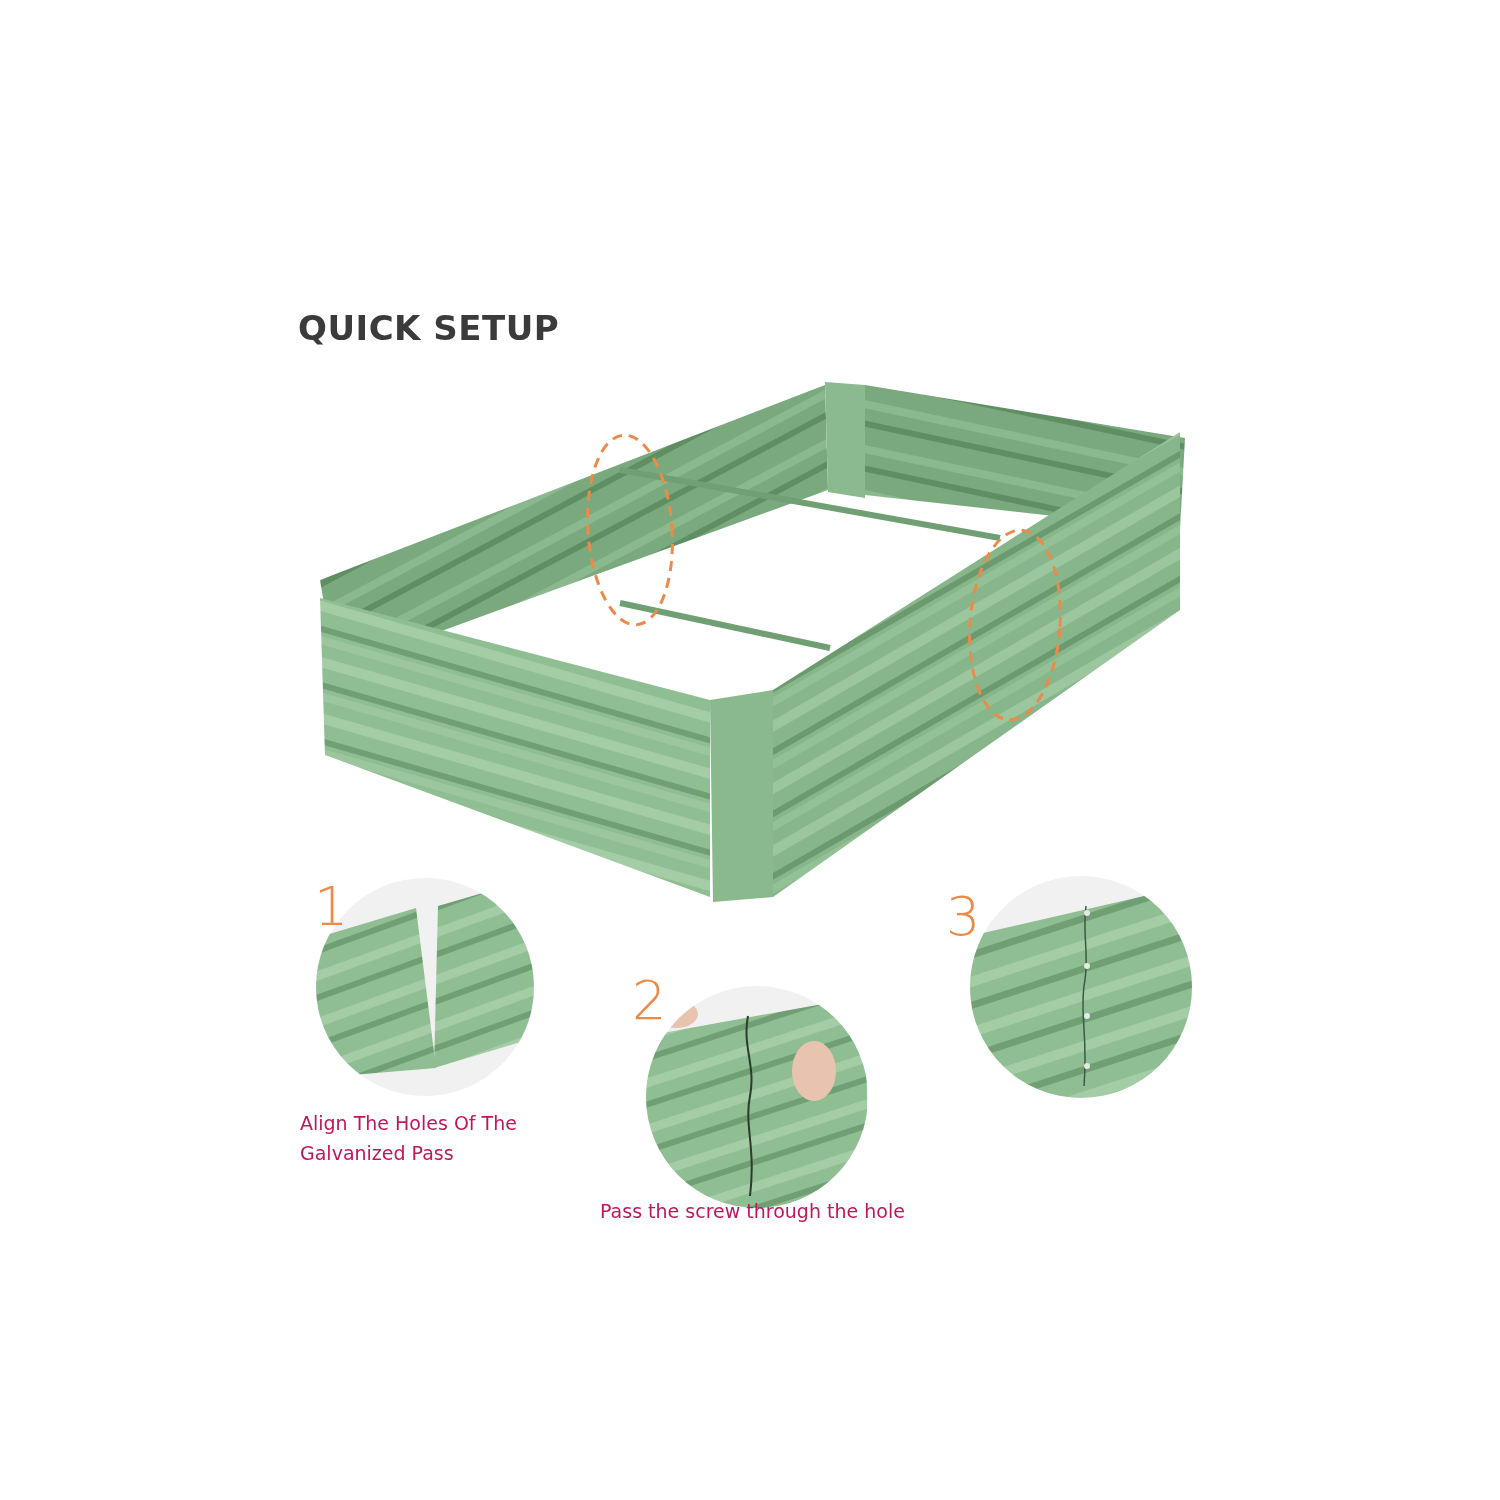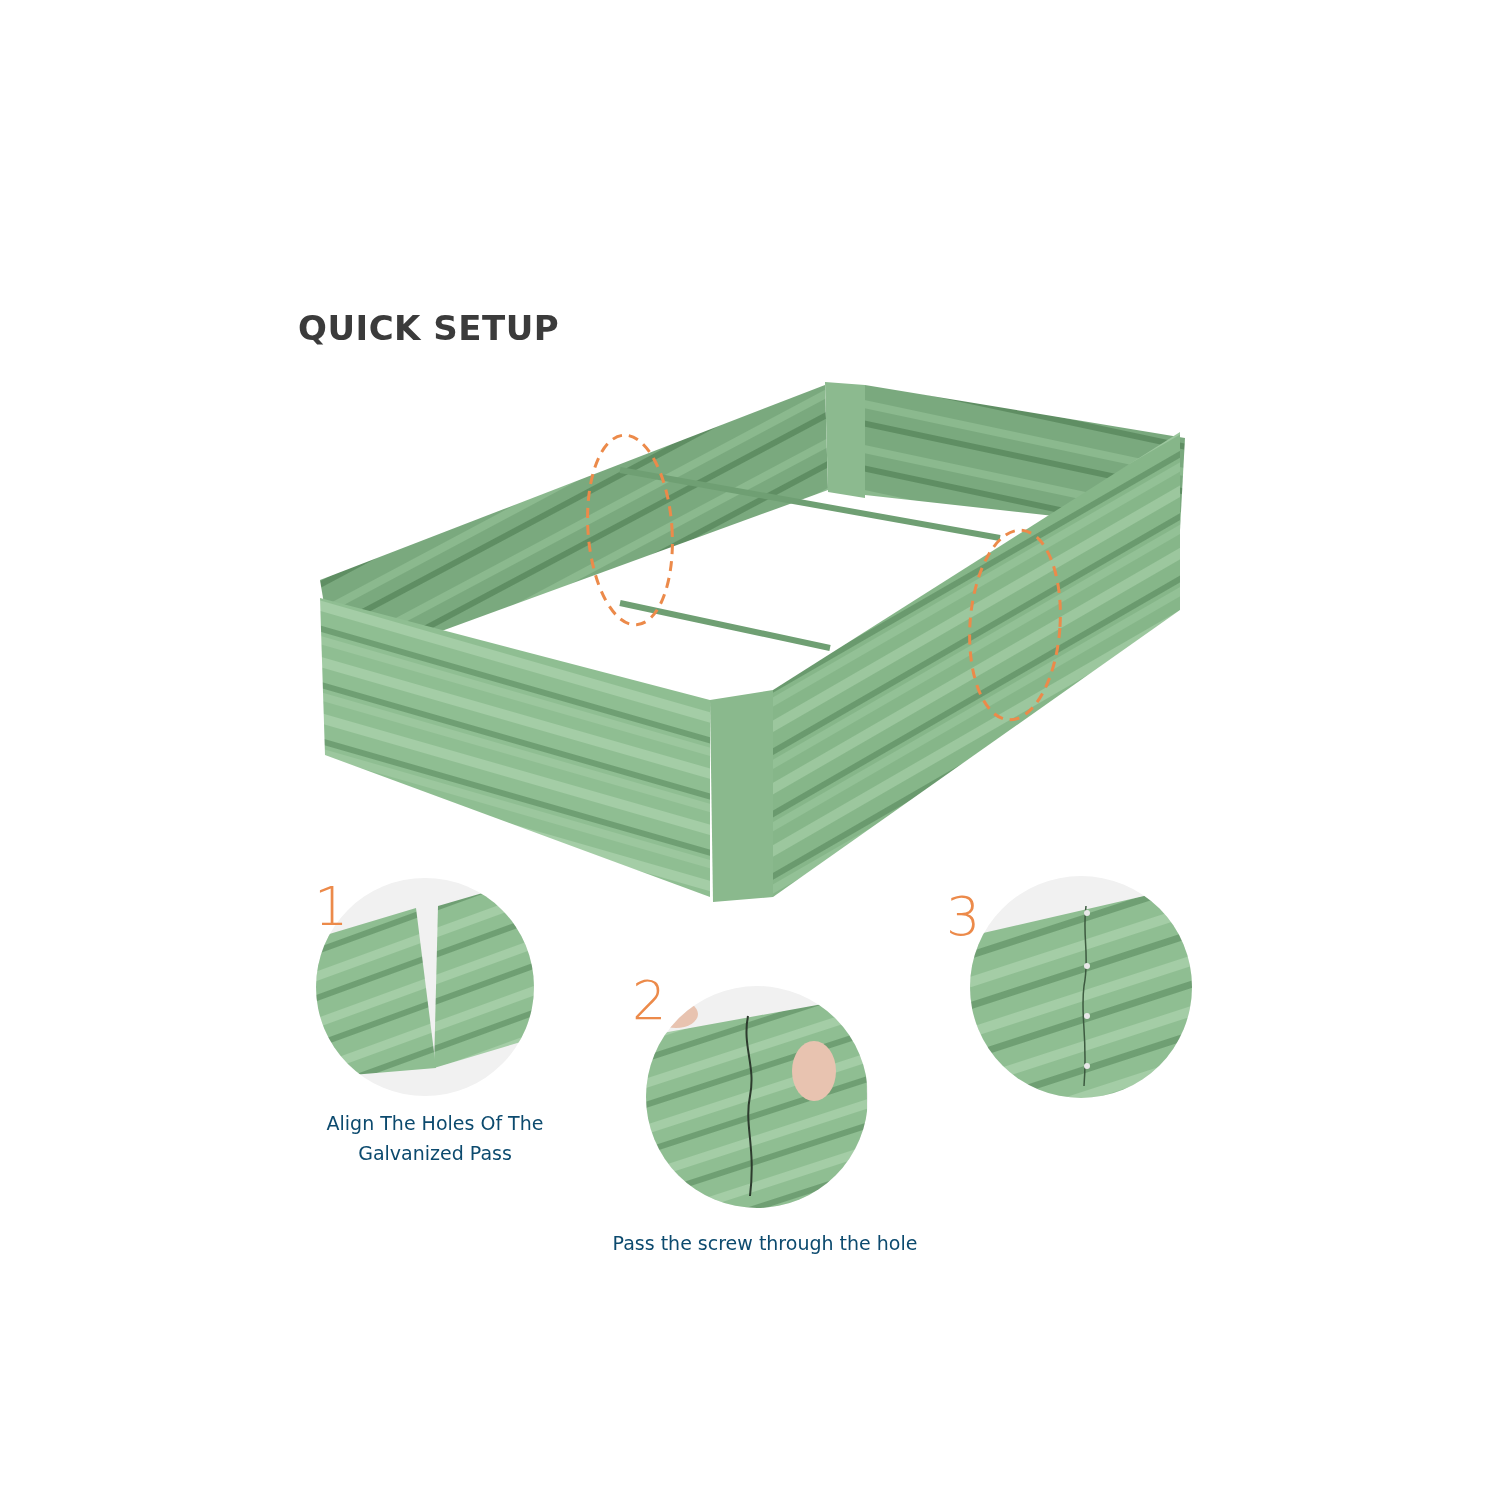--- a/index.html
+++ b/index.html
@@ -2,21 +2,21 @@
 <html><head>
 <meta charset="utf-8">
 <style>
   html,body{margin:0;padding:0;background:#ffffff;}
   body{width:1500px;height:1500px;position:relative;overflow:hidden;font-family:"DejaVu Sans","Liberation Sans",sans-serif;}
   .title{position:absolute;left:298px;top:292px;font-size:34px;font-weight:bold;color:#3b3b3b;letter-spacing:0.5px;font-family:"DejaVu Sans",sans-serif;margin-top:16px;}
   .hero{position:absolute;left:300px;top:370px;width:900px;height:540px;}
   .step{position:absolute;}
   .step .num{position:absolute;font-size:54px;color:#ec8a4a;font-family:"DejaVu Sans",sans-serif;font-weight:200;line-height:1;}
   .step .circle{position:absolute;border-radius:50%;background:#f1f1f1;overflow:hidden;}
-  .caption{position:absolute;text-align:center;color:#0c4a6e;font-size:19px;line-height:30px;font-family:"DejaVu Sans",sans-serif;}
+  .caption{position:absolute;text-align:left;color:#be185d;font-size:19px;line-height:30px;font-family:"DejaVu Sans",sans-serif;}
 </style>
 </head>
 <body>
 
 <div class="title">QUICK SETUP</div>
 
 <svg class="hero" viewBox="0 0 900 540" xmlns="http://www.w3.org/2000/svg">
   <defs>
     <pattern id="ribsA" patternUnits="userSpaceOnUse" width="900" height="54" patternTransform="rotate(16)">
       <rect width="900" height="54" fill="#8fbe92"></rect>
@@ -92,21 +92,21 @@
           <rect y="22" width="300" height="6" fill="#6f9f73"></rect>
         </pattern>
       </defs>
       <polygon points="0,50 220,10 222,222 0,222" fill="url(#s2)"></polygon>
       <path d="M102,30 C96,60 110,80 104,110 C98,140 110,160 104,210" stroke="#2d3b2e" stroke-width="2" fill="none"></path>
       <ellipse cx="168" cy="85" rx="22" ry="30" fill="#e8c3b0"></ellipse>
       <ellipse cx="30" cy="28" rx="22" ry="14" fill="#e8c3b0"></ellipse>
     </svg>
   </div>
   <div class="num" style="left:32px;top:14px;">2</div>
-  <div class="caption" style="left:0;top:268px;width:330px;">
+  <div class="caption" style="left:0;top:236px;width:330px;">
     <div>Pass the screw through the hole</div>
   </div>
 </div>
 
 <div class="step" style="left:940px;top:870px;width:270px;height:300px;">
   <div class="circle" style="left:30px;top:6px;width:222px;height:222px;">
     <svg width="222" height="222" viewBox="0 0 222 222">
       <defs>
         <pattern id="s3" patternUnits="userSpaceOnUse" width="300" height="48" patternTransform="rotate(-18)">
           <rect width="300" height="48" fill="#8fbe92"></rect>

